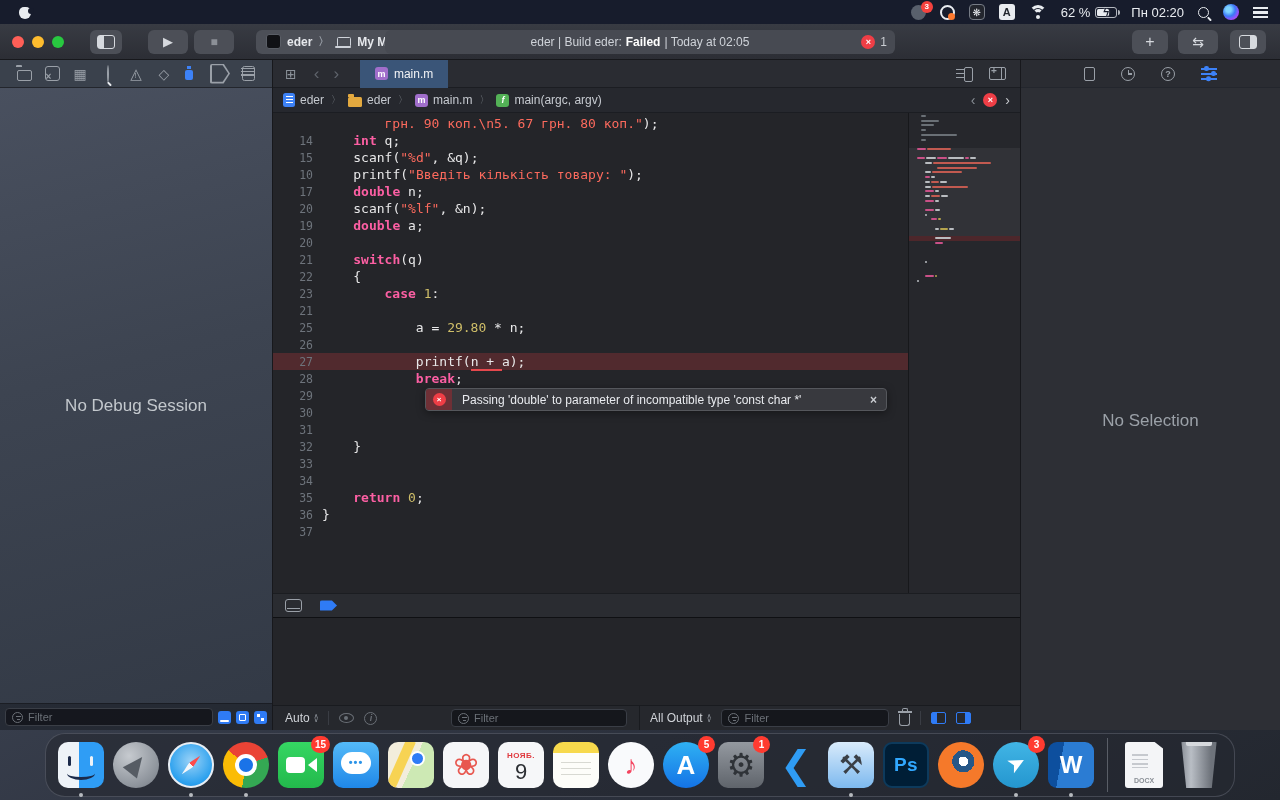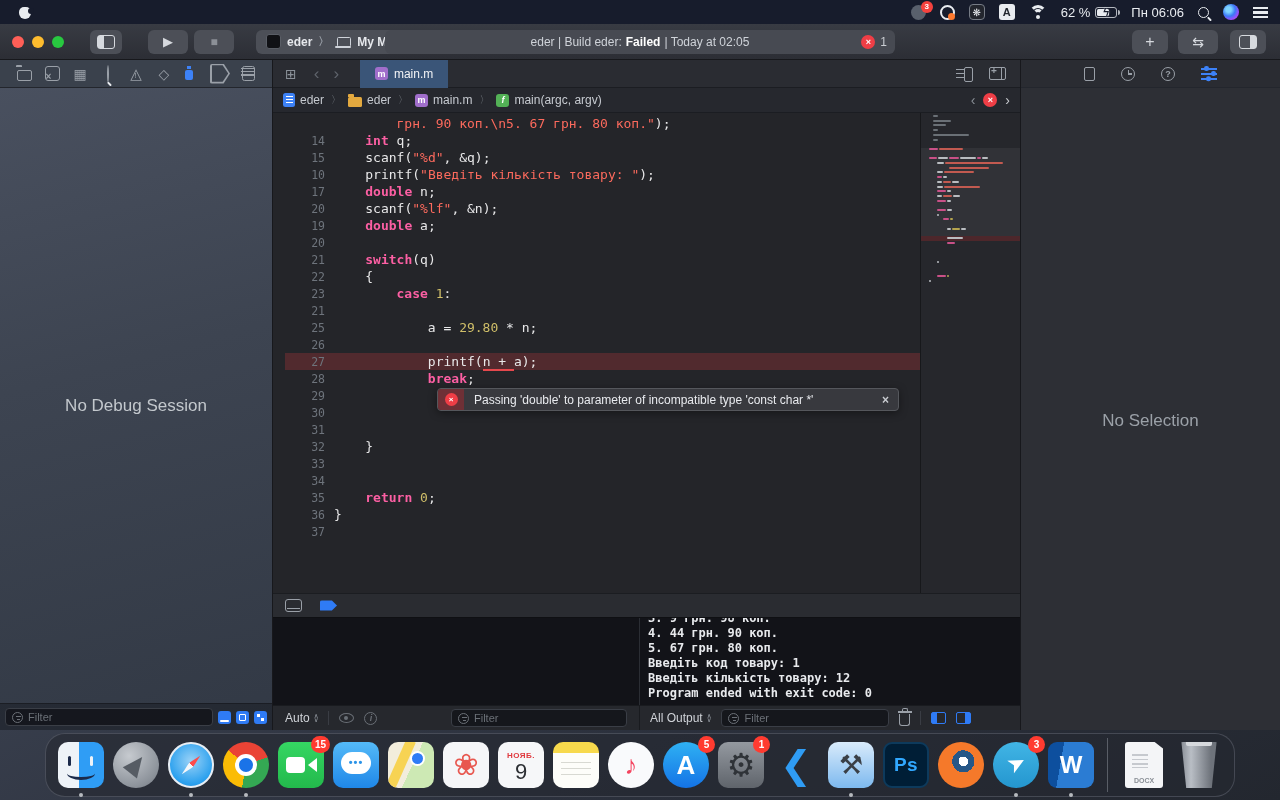--- a/index.html
+++ b/index.html
@@ -128,21 +128,21 @@
   .jb-proj::before{content:"";position:absolute;left:2.5px;top:3px;width:7px;height:7px;
                    background:repeating-linear-gradient(#fff 0 1.2px,transparent 1.2px 3px)}
   .jb-folder{width:14px;height:10px;background:#e3a93f;border-radius:1.5px;position:relative;margin-top:3px}
   .jb-folder::before{content:"";position:absolute;top:-2.5px;left:0;width:6px;height:2.5px;background:#e3a93f;border-radius:1px 1px 0 0}
   .ic-f{width:13px;height:13px;border-radius:3px;background:#53b156;color:#fff;font-size:9px;font-weight:700;font-style:italic;
         display:flex;align-items:center;justify-content:center}
   #jumpbar .right{margin-left:auto;display:flex;align-items:center;gap:8px}
   #jumpbar .arrow{font-size:14px;color:#9aa0a8}
 
   
-  #code-area{position:absolute;left:12px;top:53px;width:747px;height:480px;overflow:hidden;background:#242529}
+  #code-area{position:absolute;left:0;top:53px;width:747px;height:480px;overflow:hidden;background:#242529}
   #code-lines{position:absolute;left:0;top:2px;width:635px}
   .cl{height:17px;display:flex;align-items:center;font-family:"DejaVu Sans Mono","Liberation Mono",monospace;font-size:13px;white-space:pre}
   .cl .ln{width:40px;text-align:right;color:#6e747c;font-size:11.5px;flex:none}
   .cl .cd{margin-left:9px}
   .cl.hl{background:#512a2e}
   .t-p{color:#e8e8e9}.t-k{color:#fc5fa3;font-weight:700}.t-s{color:#fc6a5d}.t-n{color:#d0bf69}
   .t-e{color:#e8e8e9;border-bottom:2px solid #e5484d}
   
   #minimap{position:absolute;right:0;top:0;width:112px;height:480px;background:#26272c;border-left:1px solid #17181b}
   #mm-viewport{position:absolute;left:0;right:0;top:35px;height:90px;background:rgba(255,255,255,.055)}
@@ -283,21 +283,21 @@
       </span>
       <span class="st st-battery">
         <span class="lbl">62 %</span>
         <span class="batt-body">
           <span class="batt-fill"></span>
           <span class="batt-bolt">ϟ</span>
           <span class="batt-nub"></span>
         </span>
       </span>
       <span class="st st-clock">
-        <span class="lbl">Пн 06:06</span>
+        <span class="lbl">Пн 02:20</span>
       </span>
       <span class="st st-spotlight">
         <span class="icn-mag"></span>
       </span>
       <span class="st st-siri">
         <span class="disc"></span>
       </span>
       <span class="st st-control-center">
         <span class="cc"></span>
       </span>
@@ -576,26 +576,20 @@
         <span class="txt">Passing 'double' to parameter of incompatible type 'const char *'</span>
         <span class="close">×</span>
       </div>
     </div>
 
     <div id="debugbar">
       <span class="ic-hidebar"></span>
       <span class="ic-bp-on"></span>
     </div>
 
-    <div id="debug-panes">
-      <div id="vars-pane"></div>
-      <div id="console-pane">
-        <div id="console-lines"><div>3. 9 грн. 98 коп.</div><div>4. 44 грн. 90 коп.</div><div>5. 67 грн. 80 коп.</div><div>Введіть код товару: 1</div><div>Введіть кількість товару: 12</div><div>Program ended with exit code: 0</div></div>
-      </div>
-    </div>
 
     <div id="debug-bottom">
       <div id="vars-bottom">
         <span class="dd">
           <span>Auto</span>
           <span class="updn">
               <span>∧</span>
               <span>∨</span>
             </span>
         </span>

